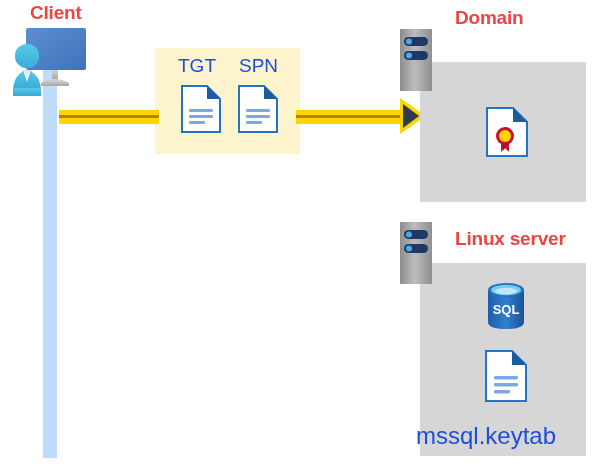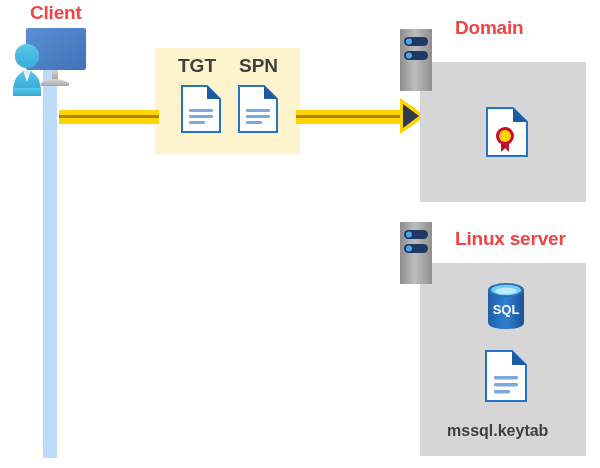--- a/index.html
+++ b/index.html
@@ -26,43 +26,43 @@
     font-weight: bold;
     color: #ef4444;
     letter-spacing: -0.2px;
     line-height: 1.12;
   }
   .label-client {
     left: 30px; top: 2px;
     font-size: 19px;
   }
   .label-dc {
-    left: 455px; top: 17px;
+    left: 455px; top: 7px;
     font-size: 19px;
     width: 130px;
   }
   .label-linux {
     left: 455px; top: 228px;
     font-size: 19px;
   }
   .plain-label {
-    color: #404040;
-    font-weight: bold;
+    color: #1d4ed8;
+    font-weight: normal;
   }
   .label-tgt {
     left: 178px; top: 55px;
     font-size: 19px;
   }
   .label-spn {
     left: 239px; top: 55px;
     font-size: 19px;
   }
   .label-keytab {
-    left: 447px; top: 422px;
-    font-size: 16px;
+    left: 416px; top: 422px;
+    font-size: 24px;
   }
 
   
   .lifeline {
     left: 43px; top: 68px;
     width: 14px; height: 390px;
     background: #bfdbfb;
   }
 
   

